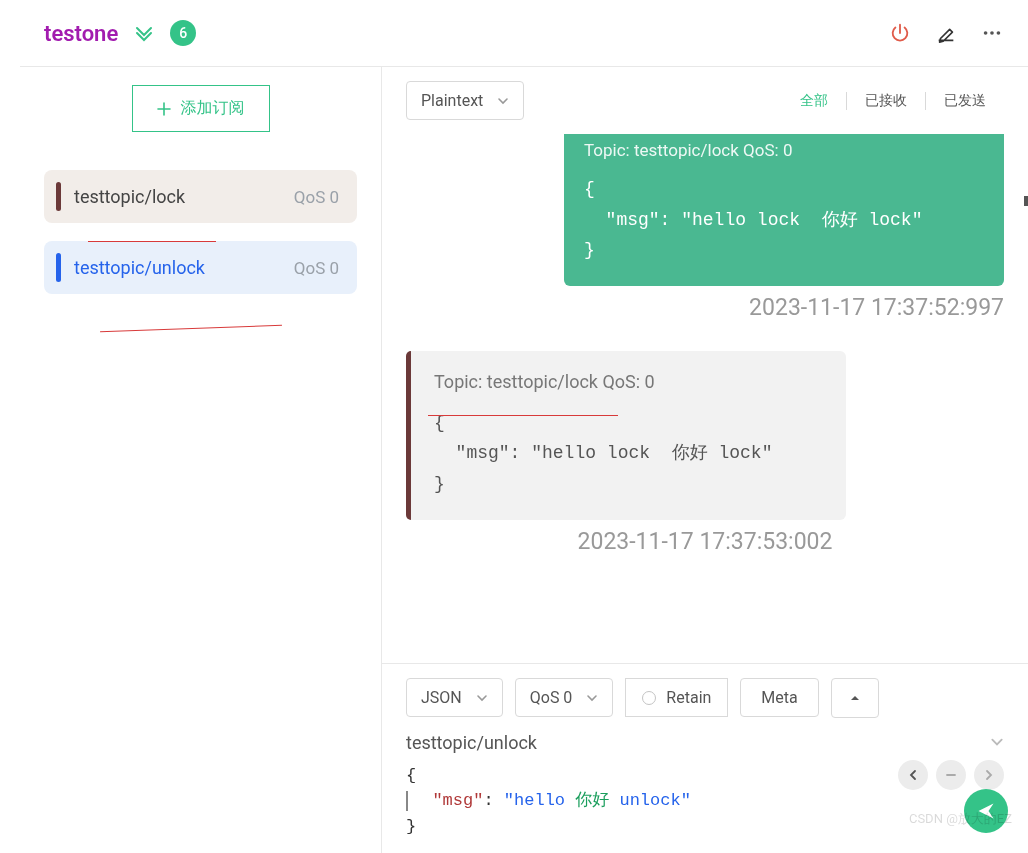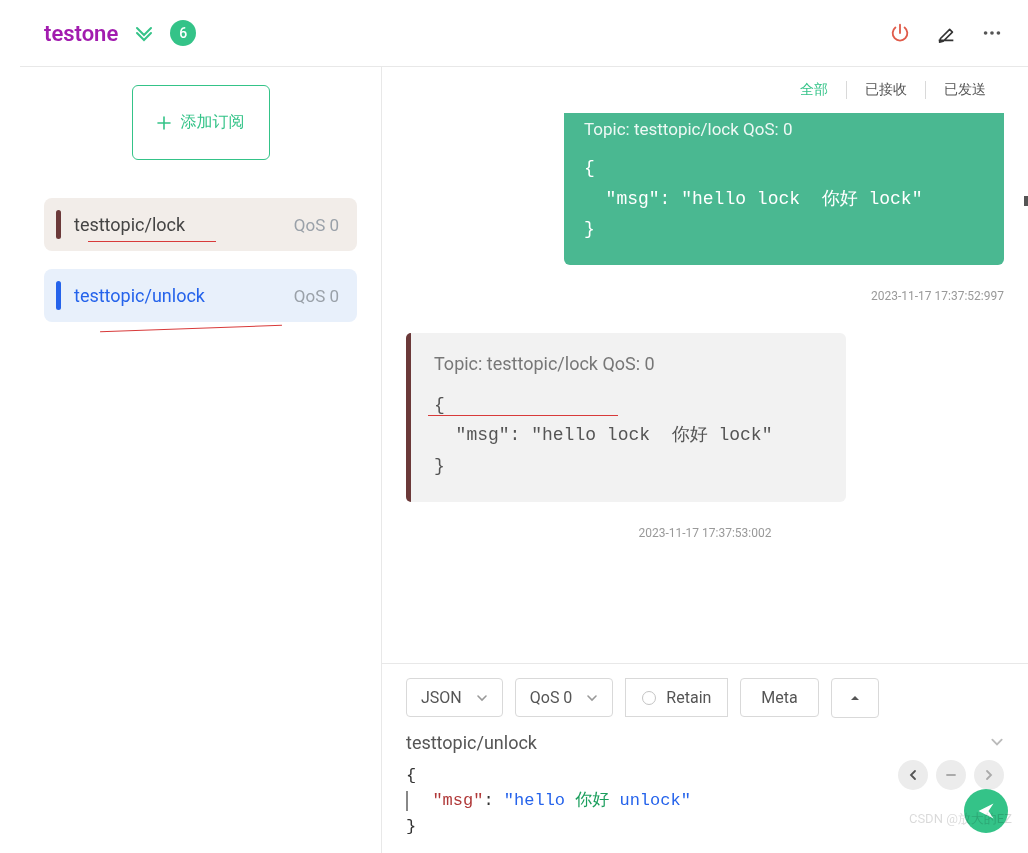--- a/index.html
+++ b/index.html
@@ -40,22 +40,22 @@
       width: 362px;
       border-right: 1px solid #e8e8e8;
       padding: 18px 24px;
       display: flex; flex-direction: column; gap: 18px;
     }
     .add-sub-btn {
       align-self: center;
       border: 1px solid #34c388;
       color: #34c388;
       background: #fff;
-      border-radius: 6px;
-      padding: 26px 24px;
+      border-radius: 0;
+      padding: 12px 24px;
       font-size: 16px;
       display: flex; align-items: center; gap: 10px;
       cursor: pointer;
     }
     .sub-card {
       border-radius: 8px;
       padding: 16px 18px 16px 24px;
       display: flex; align-items: center;
       position: relative;
       cursor: pointer;
@@ -123,23 +123,23 @@
       margin-top: -6px;
     }
     .msg-sent .msg-meta { font-size: 17px; opacity: 0.9; margin-bottom: 14px; }
     .msg-body {
       font-family: "Courier New", monospace;
       font-size: 18px;
       line-height: 1.7;
       white-space: pre;
     }
     .msg-time {
-      font-size: 12px;
+      font-size: 23px;
       color: #999;
-      margin-top: 24px;
+      margin-top: 8px;
     }
     .msg-time.right { text-align: right; }
     .msg-time.left { text-align: center; }
     
     .msg-recv {
       max-width: 440px;
       background: #f2f2f2;
       color: #555;
       border-radius: 6px;
       padding: 20px 20px 20px 28px;
@@ -293,20 +293,26 @@
         <span class="sub-qos">QoS 0</span>
       </div>
       <div class="sub-card unlock">
         <span class="sub-topic">testtopic/unlock</span>
         <span class="sub-qos">QoS 0</span>
       </div>
     </div>
 
     <div class="main">
       <div class="main-toolbar">
+        <div class="select-btn">
+          <span>Plaintext</span>
+          <svg width="12" height="12" viewBox="0 0 12 12">
+              <path d="M2 4l4 4 4-4" stroke="#999" stroke-width="1.6" fill="none" stroke-linecap="round"></path>
+            </svg>
+        </div>
         <div class="tabs">
           <span class="tab active">全部</span>
           <span class="tab-sep"></span>
           <span class="tab">已接收</span>
           <span class="tab-sep"></span>
           <span class="tab">已发送</span>
         </div>
       </div>
 
       <div class="messages">

